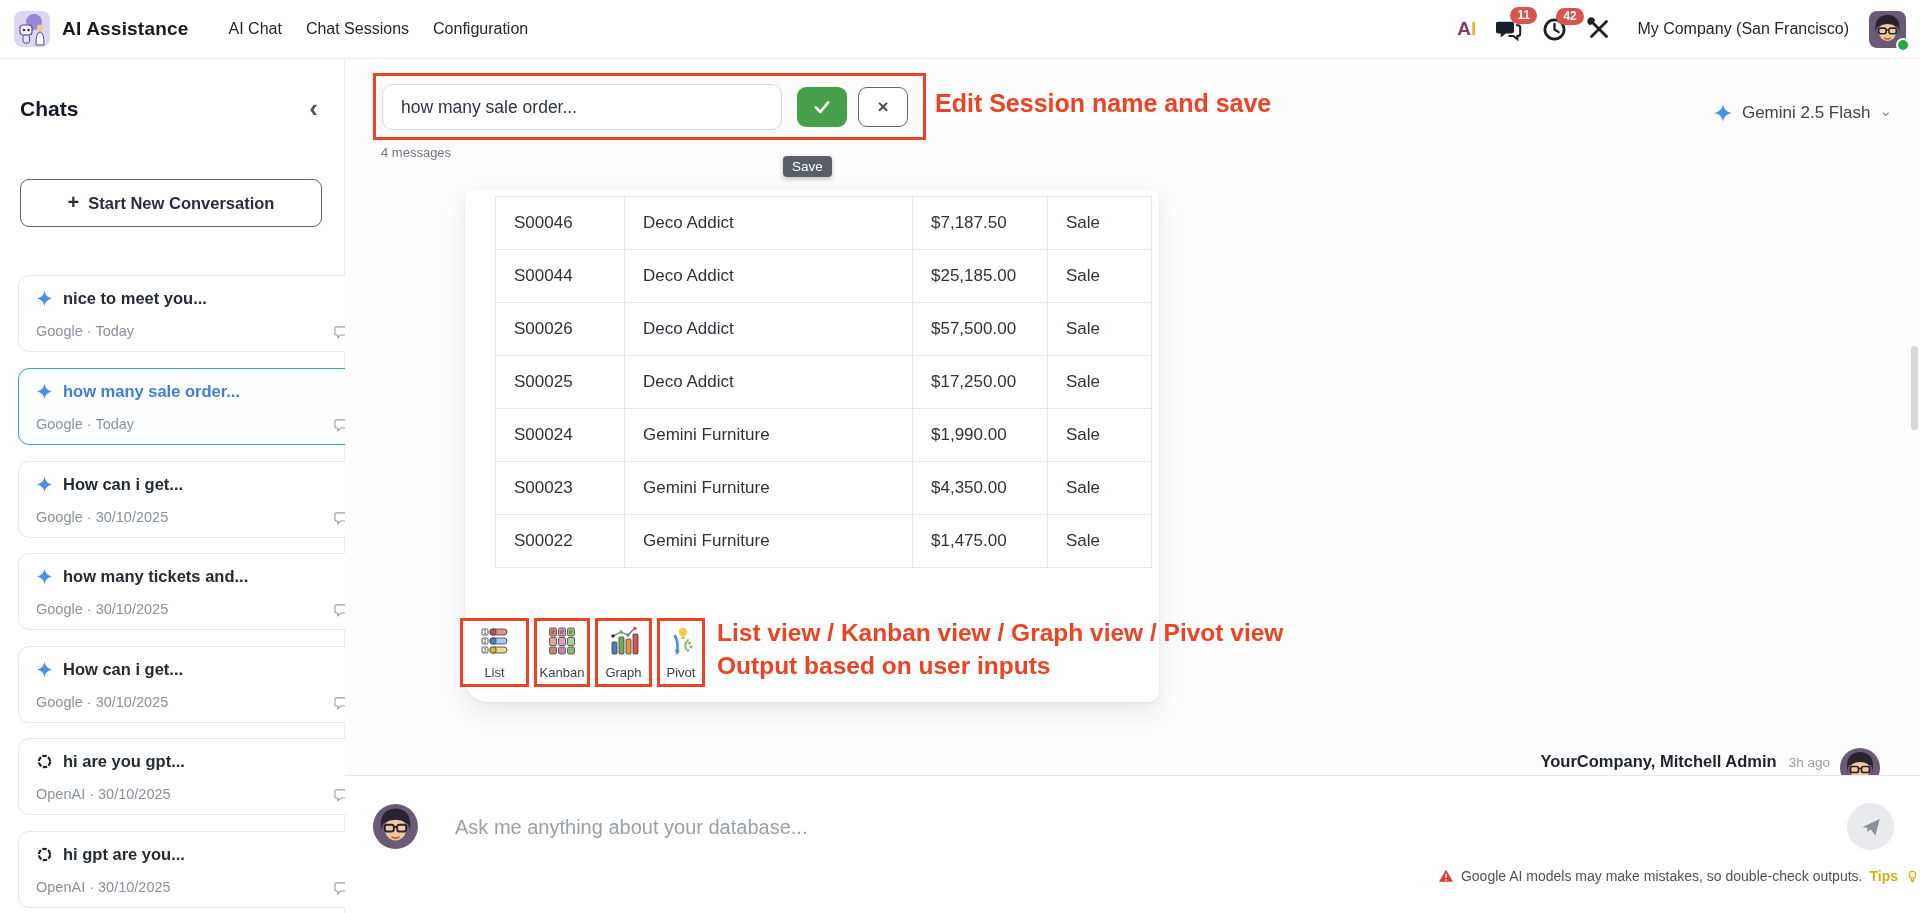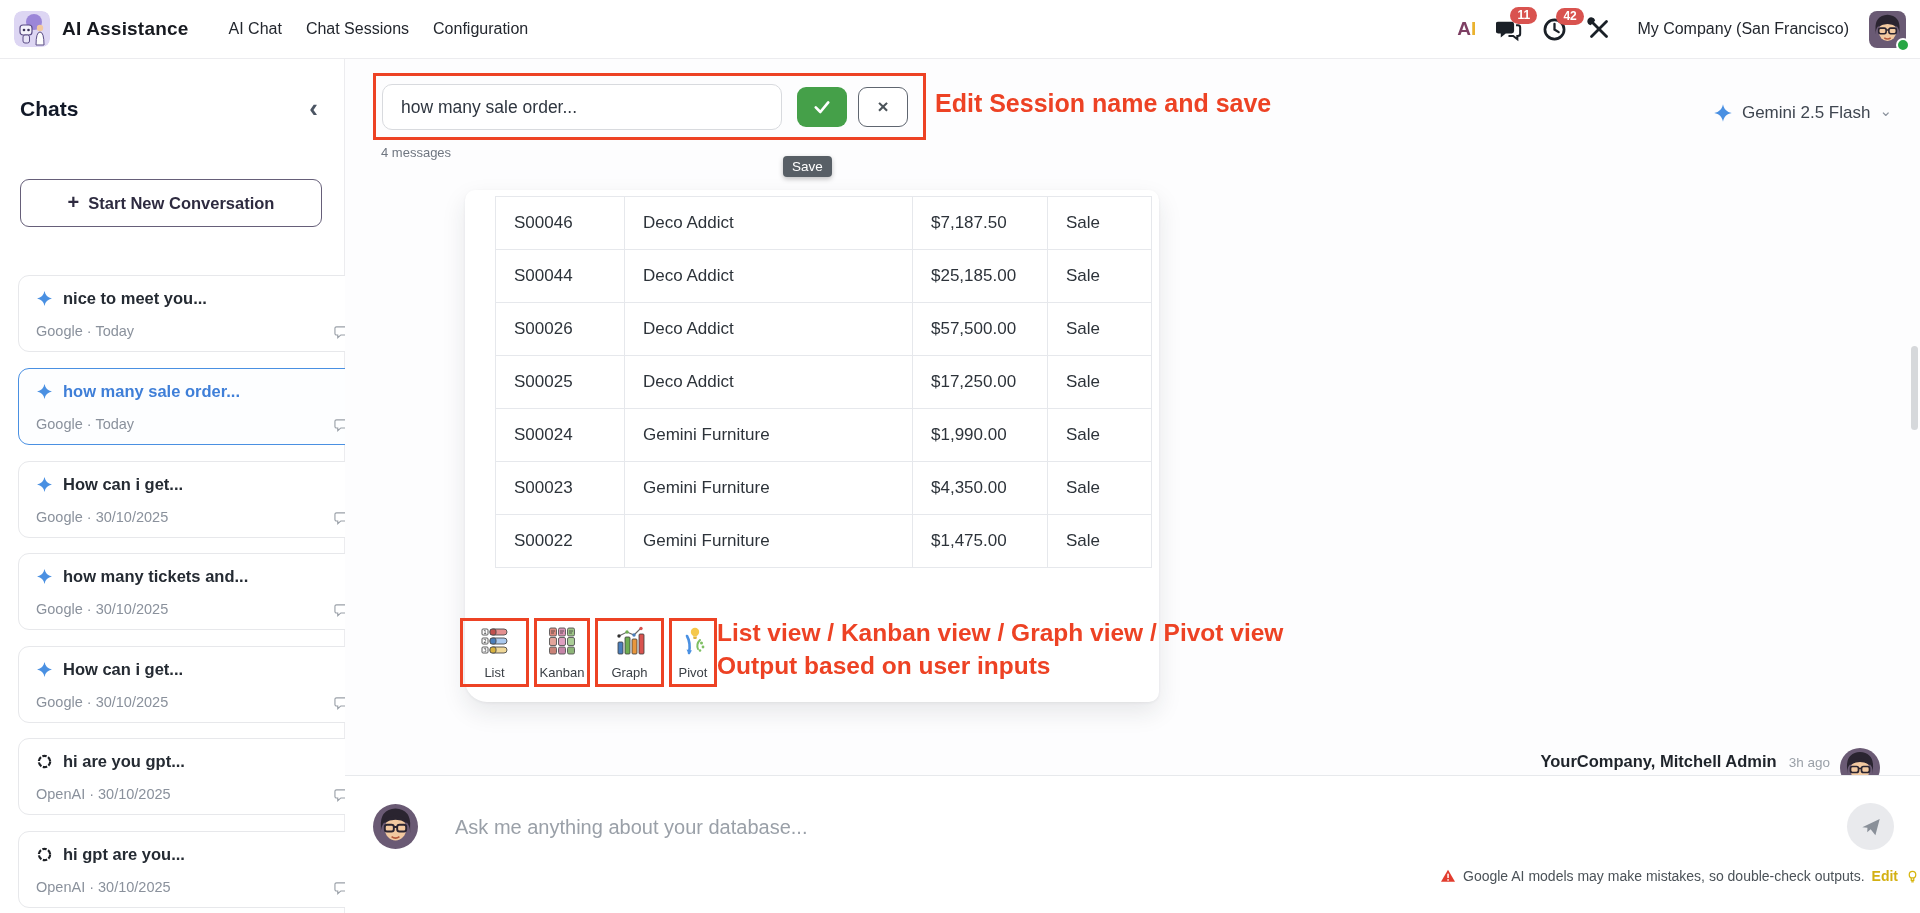--- a/index.html
+++ b/index.html
@@ -72,21 +72,21 @@
     border-radius:10px 10px 10px 22px; box-shadow:0 10px 24px rgba(30,35,48,.10), 0 1px 3px rgba(30,35,48,.06); }
   table.otable { border-collapse:collapse; margin:6px 0 0 30px; background:#fff; table-layout:fixed; }
   table.otable td { border:1px solid #e6e8ec; height:53px; font-size:17px; color:#2d333a; padding:0 18px;
     overflow:hidden; white-space:nowrap; }
   td.c-ref { width:129px; } td.c-cust { width:288px; } td.c-amt { width:135px; } td.c-type { width:104px; }
 
   .views-row { position:absolute; left:-5px; top:428px; display:flex; align-items:flex-start; gap:5px; }
   .view-btn { border:3px solid #ed4224; height:69px; display:flex; flex-direction:column; align-items:center;
     justify-content:flex-start; padding-top:5px; cursor:pointer; background:transparent; }
   .view-btn .vlabel { font-size:13px; color:#3a3f45; margin-top:9px; }
-  .w-list { width:69px; } .w-kanban { width:56px; } .w-graph { width:69px; } .w-pivot { width:48px; }
+  .w-list { width:69px; } .w-kanban { width:56px; } .w-graph { width:57px; } .w-pivot { width:48px; }
   .views-annot { position:absolute; left:252px; top:426px; color:#ed4224; font-weight:800; font-size:24.5px;
     line-height:33px; white-space:nowrap; }
 
   .scroll-thumb { position:absolute; right:2px; top:289px; width:7px; height:84px; background:#d6d8db;
     border-radius:4px; }
 
   .author-row { position:absolute; right:40px; top:691px; display:flex; align-items:flex-start; gap:10px; z-index:1; }
   .author-name { font-size:16.5px; font-weight:700; color:#1f242b; margin-top:4px; }
   .author-time { font-size:13.5px; color:#9aa0a8; margin-top:7px; margin-left:2px; }
   .author-avatar { width:40px; height:40px; border-radius:50%; overflow:hidden; }
@@ -486,21 +486,21 @@
           <path d="M2.5 12.2 L21.5 3.2 L16.8 21 L11.6 14.4 L7.9 17.6 L8.1 12.9 Z" fill="#8a9099"></path>
         </svg>
       </button>
       <div class="disclaimer">
         <svg width="16" height="16" viewBox="0 0 24 24">
           <path d="M12 2.5 L22.5 20.5 H1.5 Z" fill="#e23c2e"></path>
           <rect x="11" y="8.5" width="2.2" height="6.5" fill="#fff"></rect>
           <rect x="11" y="16.8" width="2.2" height="2.2" fill="#fff"></rect>
         </svg>
         <span>Google AI models may make mistakes, so double-check outputs.</span>
-          <span class="tips">Edit</span>
+          <span class="tips">Tips</span>
         <svg width="15" height="15" viewBox="0 0 24 24">
           <circle cx="12" cy="9" r="5.2" fill="none" stroke="#d7b50e" stroke-width="2"></circle>
           <path d="M10 14.5 v3.5 h4 v-3.5" fill="none" stroke="#d7b50e" stroke-width="2"></path>
           <line x1="10" y1="20.5" x2="14" y2="20.5" stroke="#d7b50e" stroke-width="2"></line>
         </svg>
       </div>
     </footer>
   </main>
 </div>
 

